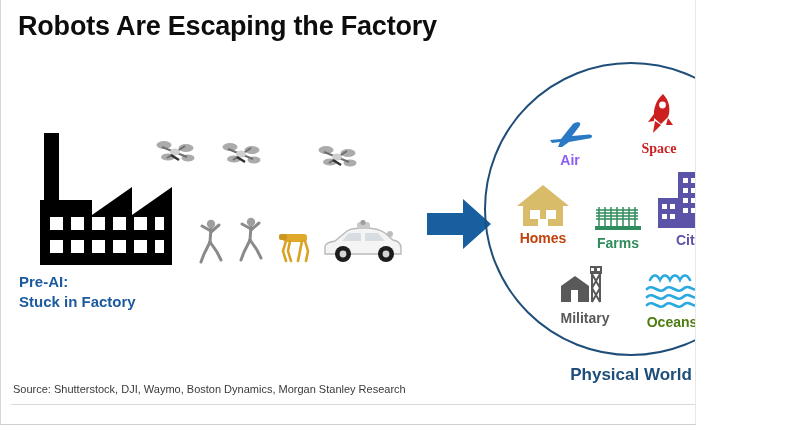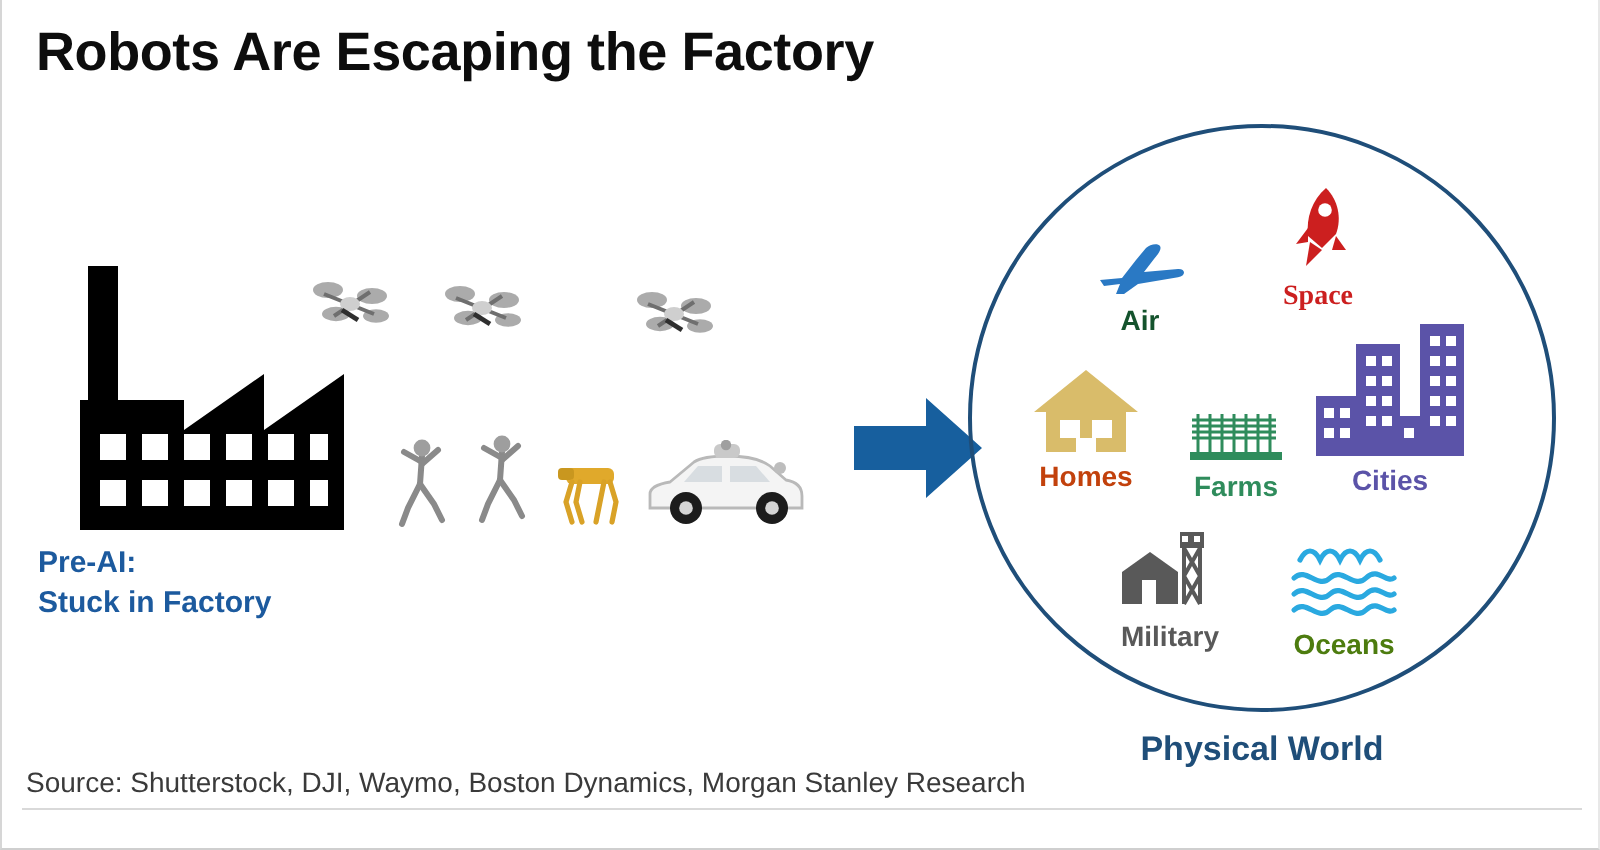--- a/index.html
+++ b/index.html
@@ -2,21 +2,21 @@
 <html><head>
 <meta charset="utf-8">
 <style>
   html, body {
     margin: 0;
     padding: 0;
     background: #ffffff;
   }
   #slide {
     position: relative;
-    width: 800px;
+    width: 696px;
     height: 425px;
     background: #ffffff;
     border-left: 1px solid #d6d6d6;
     border-right: 1px solid #e8e8e8;
     border-bottom: 1px solid #cfcfcf;
     box-sizing: border-box;
     overflow: hidden;
     font-family: "Liberation Sans", sans-serif;
   }
 
@@ -128,21 +128,21 @@
     line-height: 1.1;
   }
   #cell-air    { left: 523px; top: 100px; }
   #cell-space  { left: 612px; top: 88px; font-family: Liberation Serif, serif;  }
   #cell-homes  { left: 496px; top: 178px; }
   #cell-farms  { left: 571px; top: 183px; }
   #cell-cities { left: 648px; top: 158px; }
   #cell-military { left: 538px; top: 258px; }
   #cell-oceans   { left: 625px; top: 262px; }
 
-  #cell-air .icon-label      { color: #14532d; }
+  #cell-air .icon-label      { color: #8b5cf6; }
   #cell-space .icon-label    { color: #cc1f1f; }
   #cell-homes .icon-label    { color: #c2410c; }
   #cell-farms .icon-label    { color: #2f8c5c; }
   #cell-cities .icon-label   { color: #5b53a8; }
   #cell-military .icon-label { color: #595959; }
   #cell-oceans .icon-label   { color: #4d7c0f; }
 
   #physical-world-label {
     position: absolute;
     left: 520px;
@@ -160,21 +160,21 @@
     left: 10px;
     top: 404px;
     width: 780px;
     height: 1px;
     background: #d9d9d9;
   }
   #source-note {
     position: absolute;
     left: 12px;
     top: 383px;
-    font-size: 14px;
+    font-size: 11px;
     color: #3a3a3a;
     white-space: nowrap;
   }
 </style>
 </head>
 <body>
 
 <div id="slide">
 
   <div id="title">Robots Are Escaping the Factory</div>

